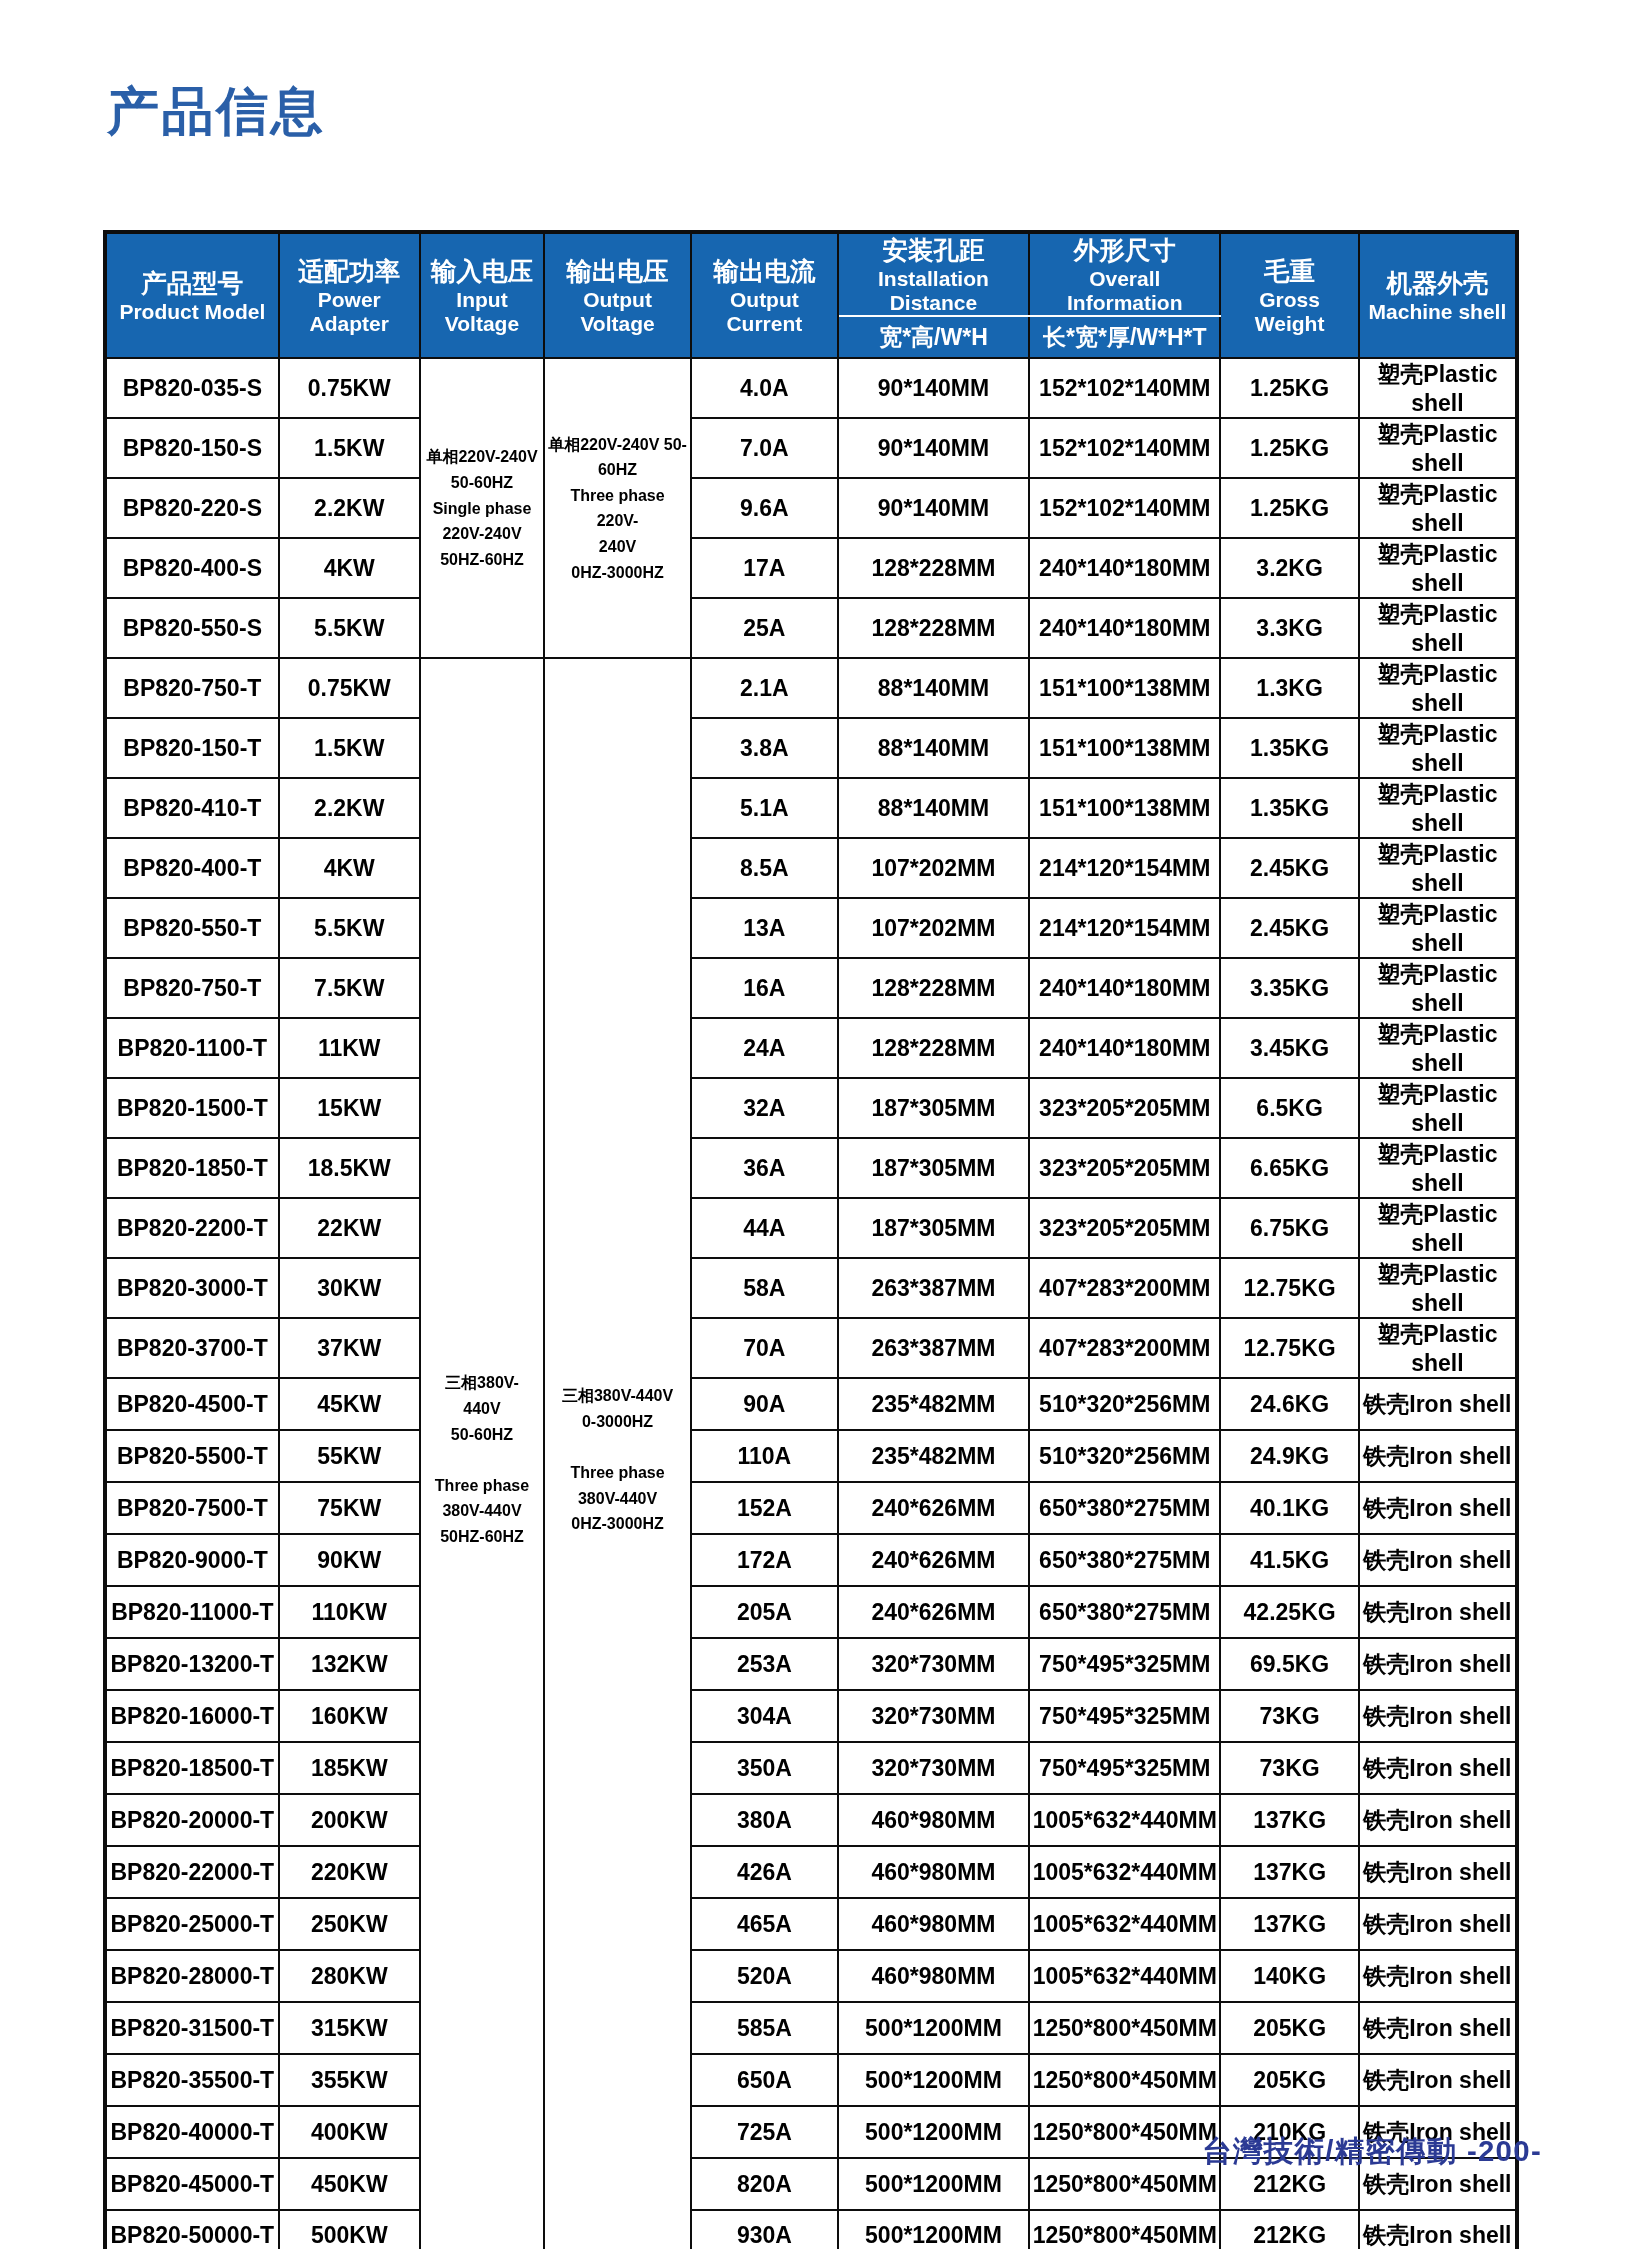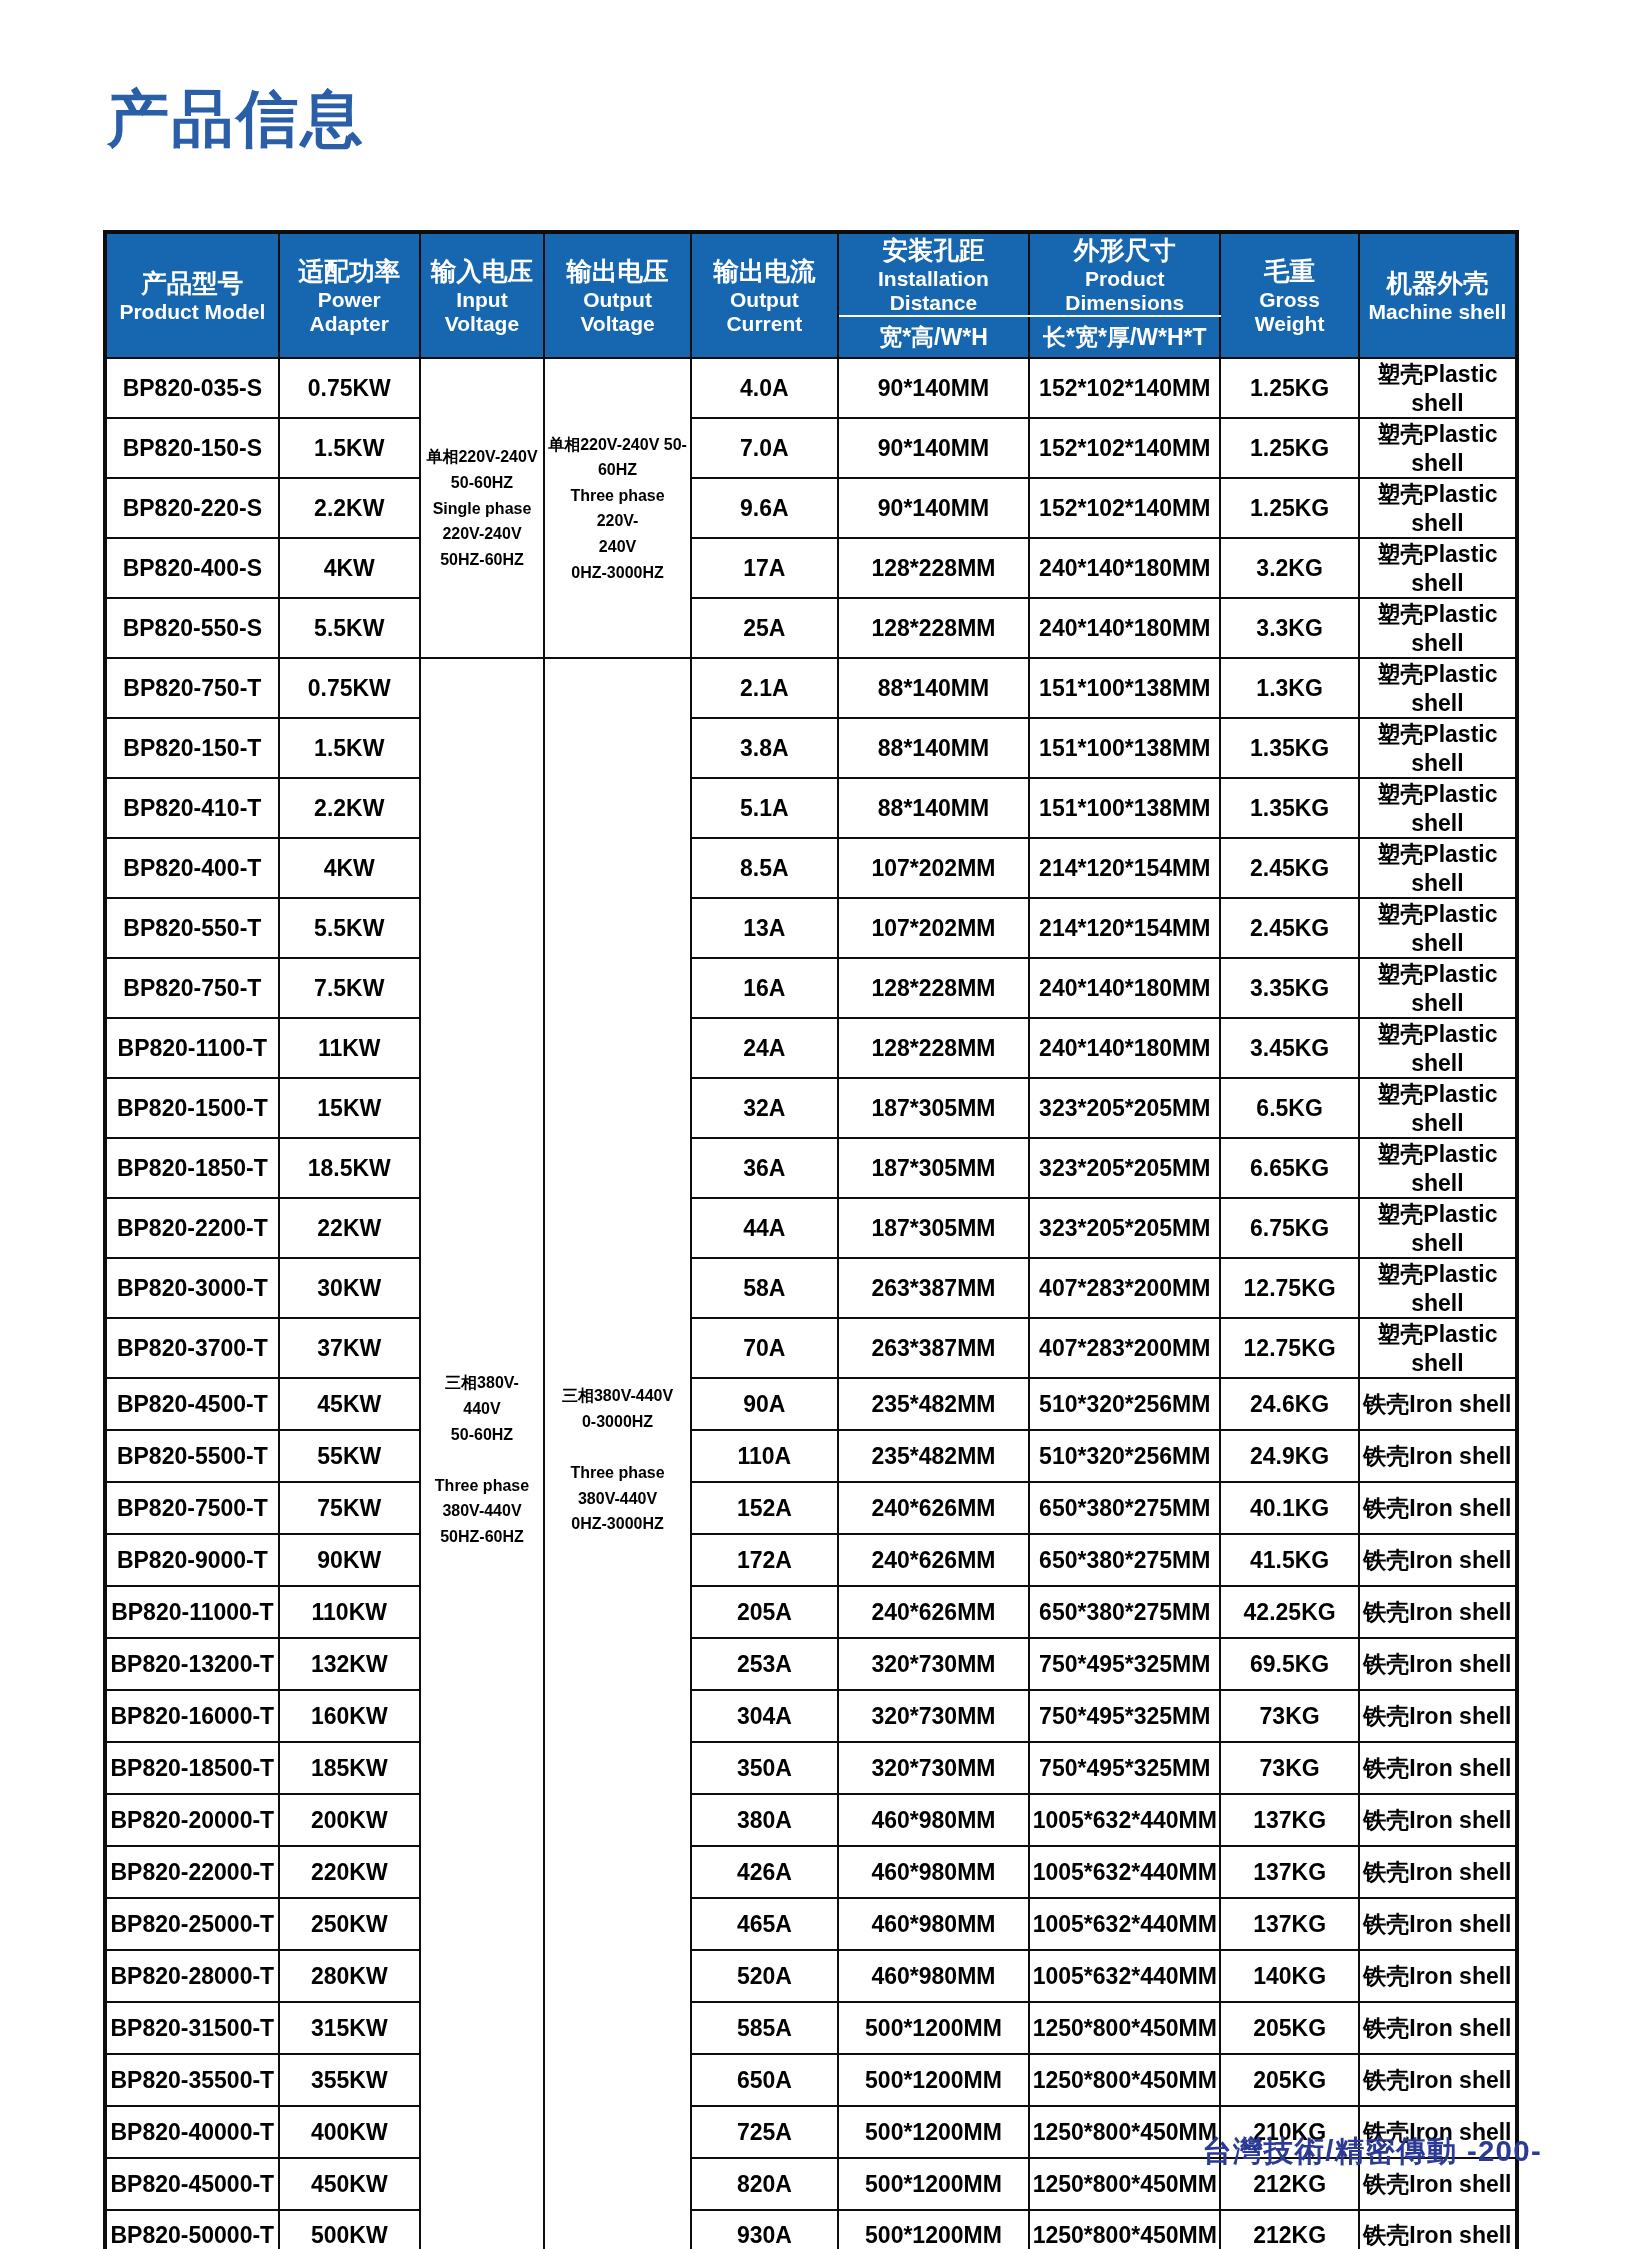--- a/index.html
+++ b/index.html
@@ -8,21 +8,21 @@
     font-family:"Liberation Sans","DejaVu Sans",sans-serif;
     color:#000;
   }
 
   
   .title-row {
     position:absolute; left:107px; top:77px;
     display:flex; align-items:baseline; gap:27.5px;
     color:#2a5fa8; white-space:nowrap;
   }
-  .title-zh { font-size:62px; font-weight:bold; letter-spacing:2.6px; }
+  .title-zh { font-size:52px; font-weight:bold; letter-spacing:2.6px; }
   .title-en { font-size:43px; font-weight:400; letter-spacing:0.7px; }
 
   
   table.spec-table {
     position:absolute; left:103px; top:230px;
     width:1416px; table-layout:fixed;
     border-collapse:collapse;
     border:4.6px solid #0d0d0d;
   }
   .spec-table th, .spec-table td {
@@ -102,21 +102,21 @@
         <th rowspan="2">
           <div class="th-zh">输出电流</div>
           <div class="th-en">Output Current</div>
         </th>
         <th class="th-split">
           <div class="th-zh">安装孔距</div>
           <div class="th-en">Installation Distance</div>
         </th>
         <th class="th-split">
           <div class="th-zh">外形尺寸</div>
-          <div class="th-en">Product Dimensions</div>
+          <div class="th-en">Overall Information</div>
         </th>
         <th rowspan="2">
           <div class="th-zh">毛重</div>
           <div class="th-en">Gross Weight</div>
         </th>
         <th rowspan="2">
           <div class="th-zh">机器外壳</div>
           <div class="th-en">Machine shell</div>
         </th>
       </tr>

